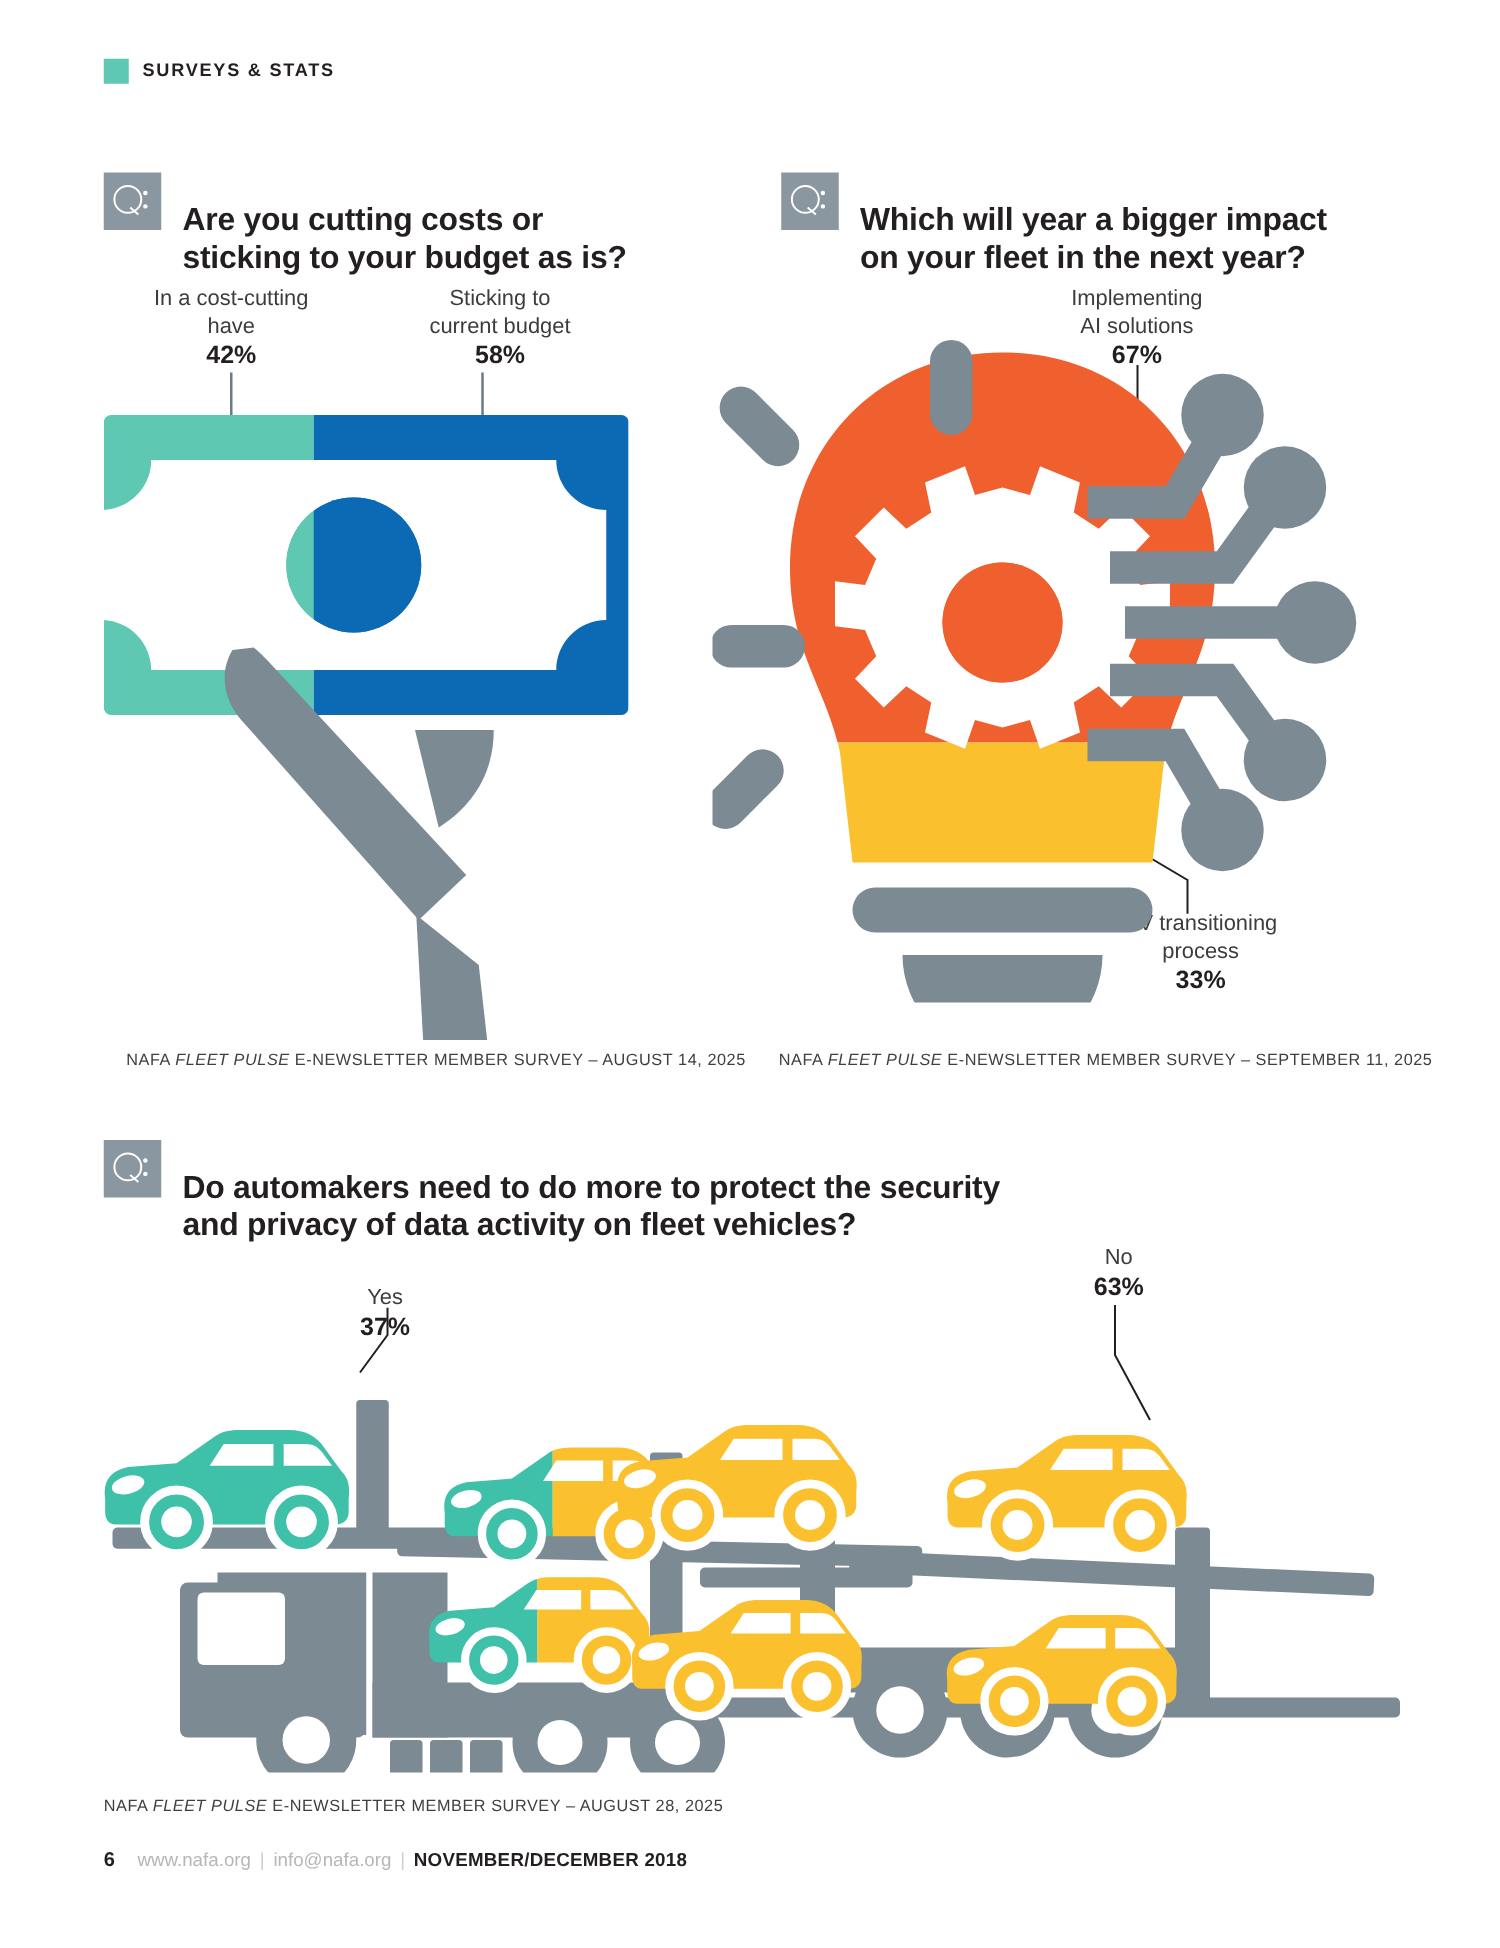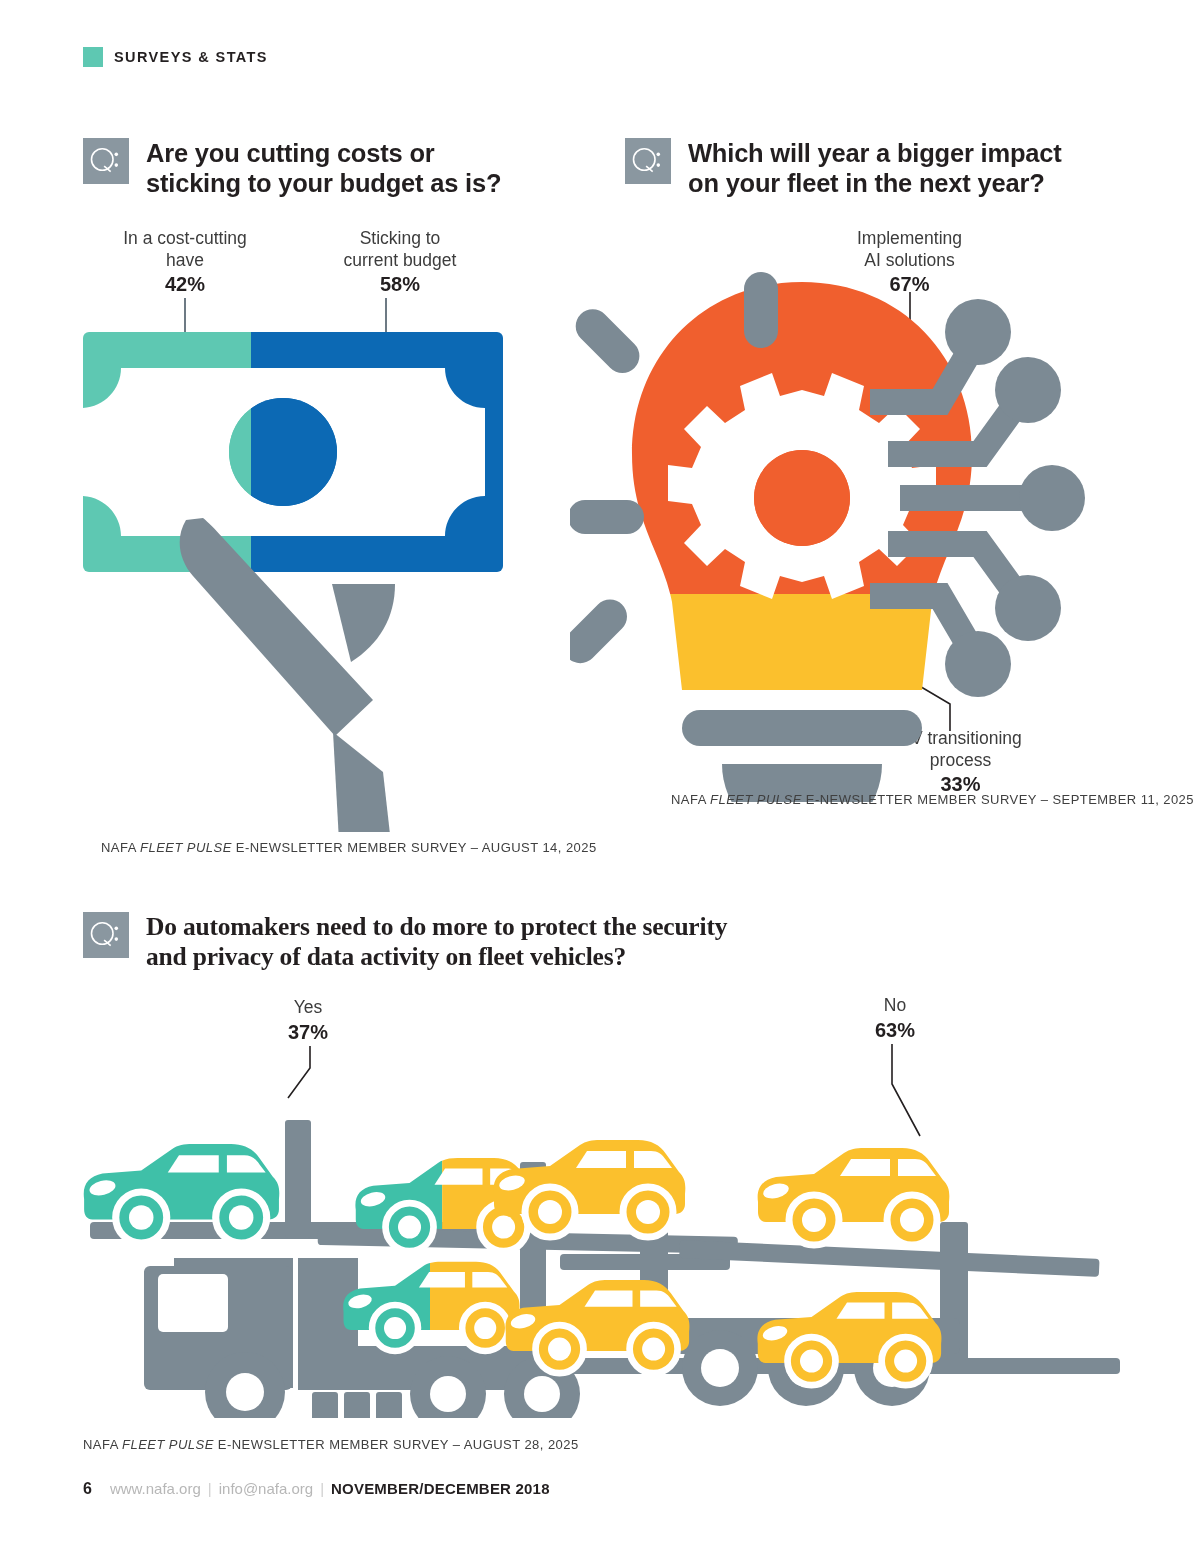--- a/index.html
+++ b/index.html
@@ -17,21 +17,21 @@
 
   
   .qblock{position:absolute;display:flex;gap:17px;align-items:flex-start;}
   .qbadge{width:46px;height:46px;background:#8A97A0;flex:0 0 auto;position:relative;}
   .qbadge .qglyph{
     position:absolute;left:0;top:0;width:46px;height:46px;
     display:flex;align-items:center;justify-content:center;
     color:#ffffff;font-family:"Liberation Serif", serif;font-size:31px;line-height:1;
     padding-bottom:3px;box-sizing:border-box;
   }
-  .qtext{font-size:25.5px;font-weight:bold;line-height:1.18;letter-spacing:-0.2px;color:#231f20;}
+  .qtext{font-size:25.5px;font-weight:bold;line-height:1.18;letter-spacing:-0.2px;color:#231f20;margin-top:23px;}
 
   
   .callout{position:absolute;text-align:center;font-size:17.5px;line-height:1.24;color:#3c3c3c;}
   .callout .pct{display:block;font-weight:bold;font-size:20px;color:#231f20;margin-top:1px;}
 
   
   .leader{position:absolute;}
 
   
   .source{position:absolute;font-size:13px;letter-spacing:0.45px;color:#3f3f3f;white-space:nowrap;}
@@ -215,40 +215,40 @@
     </g>
     <g fill="#7C8A94">
       <circle cx="408" cy="60" r="33"></circle>
       <circle cx="458" cy="118" r="33"></circle>
       <circle cx="482" cy="226" r="33"></circle>
       <circle cx="458" cy="336" r="33"></circle>
       <circle cx="408" cy="392" r="33"></circle>
     </g>
   </svg>
 
-  <div class="source" style="left:623px;top:792px;margin-left:48px;">
+  <div class="source" style="left:623px;top:840px;">
     <span>NAFA </span><span class="it">FLEET PULSE</span><span> E-NEWSLETTER MEMBER SURVEY –  SEPTEMBER 11, 2025</span>
   </div>
 
-  <div class="qblock" style="left:83px;top:912px;width:900px;font-family:Liberation Serif, serif;">
+  <div class="qblock" style="left:83px;top:912px;width:900px;">
     <div class="qbadge">
       <svg class="qglyph" viewBox="0 0 46 46" xmlns="http://www.w3.org/2000/svg">
         <circle cx="19" cy="23" r="11.5" fill="none" stroke="#ffffff" stroke-width="1.7"></circle>
         <line x1="21" y1="30" x2="28" y2="36" stroke="#ffffff" stroke-width="1.7"></line>
         <circle cx="34" cy="17.5" r="1.9" fill="#ffffff"></circle>
         <circle cx="34" cy="29" r="1.9" fill="#ffffff"></circle>
       </svg>
     </div>
     <div class="qtext">
       <div>Do automakers need to do more to protect the security</div>
       <div>and privacy of data activity on fleet vehicles?</div>
     </div>
   </div>
 
-  <div class="callout" style="left:258px;top:997px;width:100px;">
+  <div class="callout" style="left:258px;top:1027px;width:100px;">
     <span>Yes</span>
     <span class="pct">37%</span>
   </div>
   <div class="callout" style="left:845px;top:995px;width:100px;">
     <span>No</span>
     <span class="pct">63%</span>
   </div>
   <svg class="leader" style="left:278px;top:1046px;" width="60" height="60">
     <polyline points="32,0 32,22 10,52" fill="none" stroke="#231f20" stroke-width="1.6"></polyline>
   </svg>

